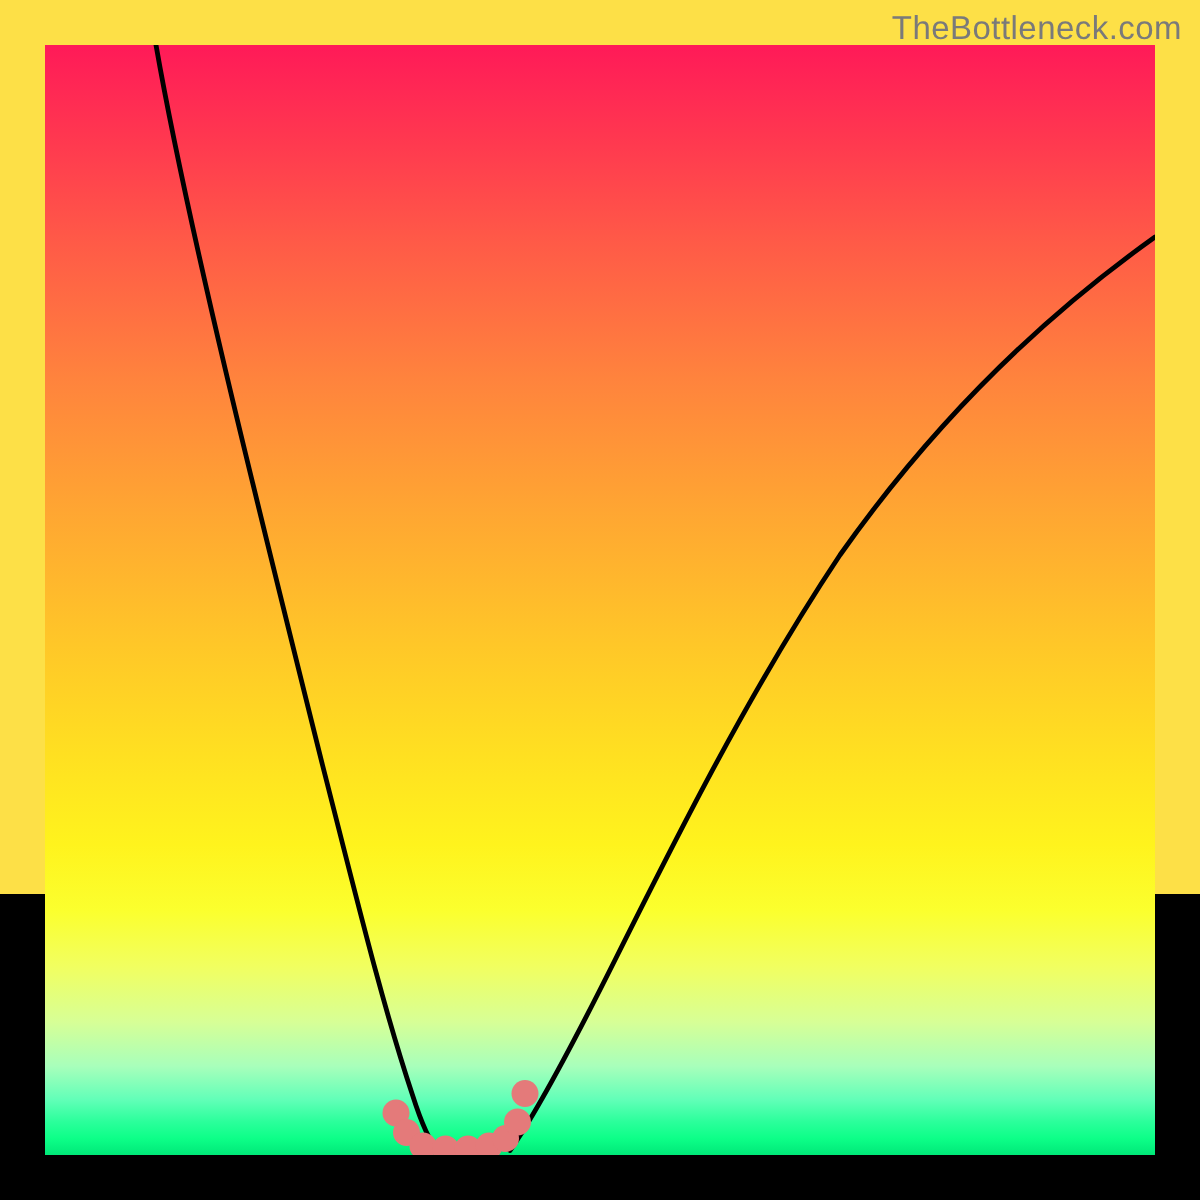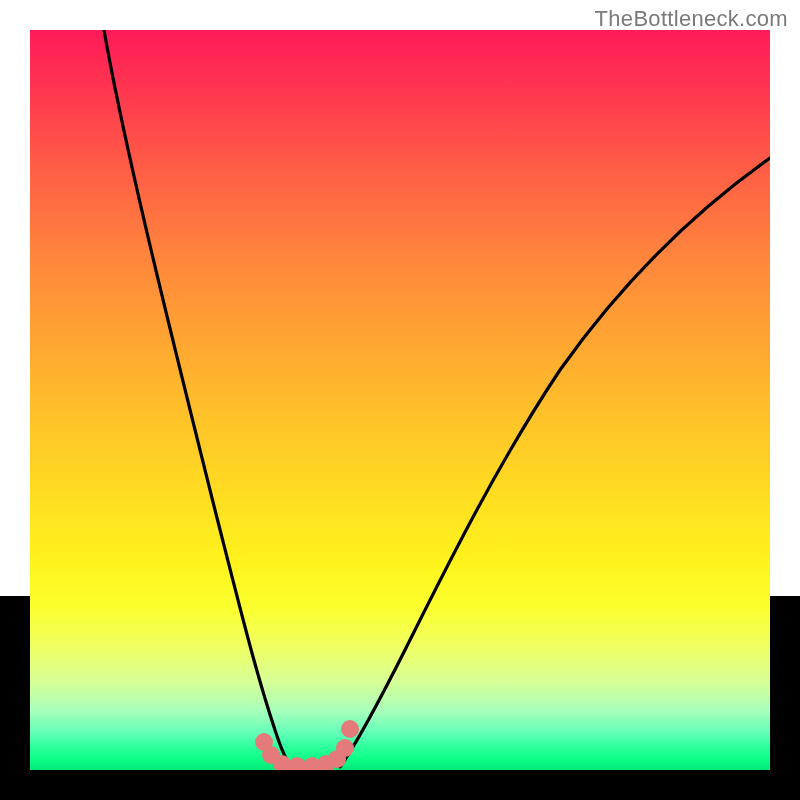--- a/index.html
+++ b/index.html
@@ -10,21 +10,21 @@
     background: #000;
     overflow: hidden;
     font-family: Arial, Helvetica, sans-serif;
   }
   .frame {
     position: absolute;
     top: 0;
     left: 0;
     width: 800px;
     height: 596px;
-    background: #ffffff;
+    background: #fde047;
   }
   .plot-area {
     position: absolute;
     top: 30px;
     left: 30px;
     width: 740px;
     height: 740px;
     overflow: hidden;
   }
   .gradient {

